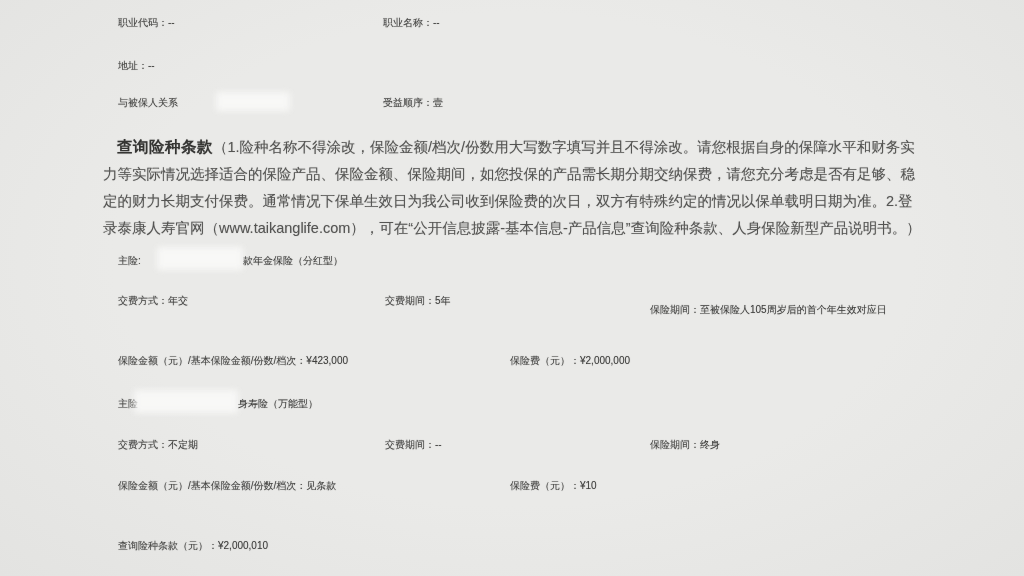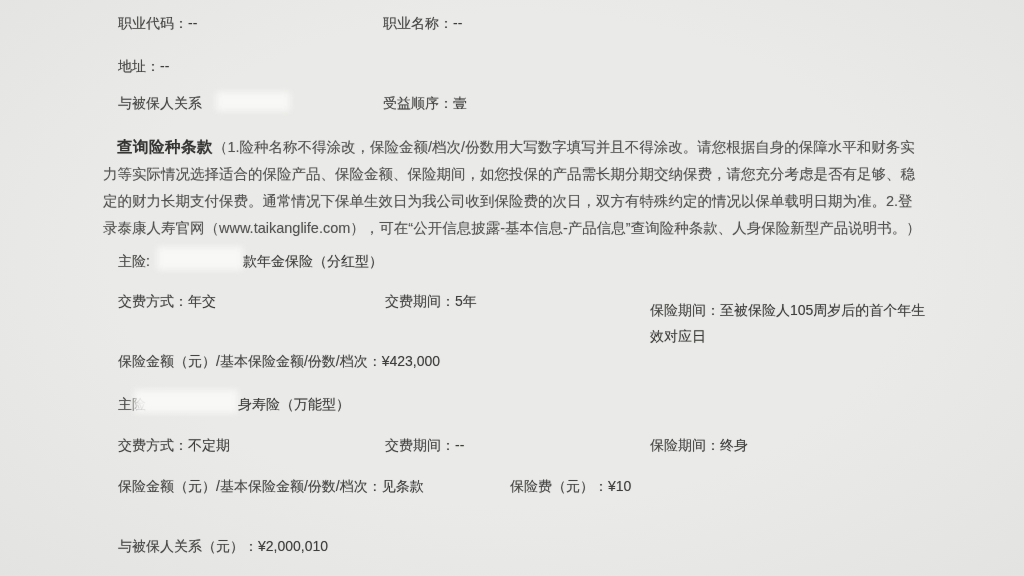--- a/index.html
+++ b/index.html
@@ -6,21 +6,21 @@
   .page{
     position:relative;
     width:1024px;height:576px;
     background:radial-gradient(ellipse at 50% 45%, #eaeae8 55%, #e3e3e1 100%);
     font-family:"Liberation Sans","DejaVu Sans",sans-serif;
     color:#4a4a48;
     overflow:hidden;
   }
   .f{
     position:absolute;
-    font-size:14px;
+    font-size:10px;
     line-height:22px;
     white-space:nowrap;
     text-shadow:0 0 1px rgba(90,90,90,0.45);
   }
   .f .lbl{color:#474745;}
   .f .val{color:#3f3f3d;}
   .para{
     position:absolute;
     left:103px;top:133px;width:820px;
     font-size:14.5px;line-height:27px;
@@ -88,20 +88,23 @@
   <div class="f" style="left:385px;top:290px">
     <span class="lbl">交费期间：</span><span class="val">5年</span>
   </div>
   <div class="f wrapcol" style="left:650px;top:289px">
     <span class="lbl">保险期间：</span><span class="val">至被保险人105周岁后的首个年生效对应日</span>
   </div>
 
   <div class="f" style="left:118px;top:350px">
     <span class="lbl">保险金额（元）/基本保险金额/份数/档次：</span><span class="val">¥423,000</span>
   </div>
+  <div class="f" style="left:510px;top:350px">
+    <span class="lbl">保险费（元）：</span><span class="val">¥2,000,000</span>
+  </div>
 
   <div class="f" style="left:118px;top:393px">
     <span class="lbl">主险</span>
   </div>
   <div class="redact" style="left:134px;top:390px;width:104px;height:23px"></div>
   <div class="f" style="left:118px;top:434px">
     <span class="lbl">交费方式：</span><span class="val">不定期</span>
   </div>
 
   <div class="f" style="left:238px;top:393px">
@@ -115,16 +118,16 @@
   </div>
 
   <div class="f" style="left:118px;top:475px">
     <span class="lbl">保险金额（元）/基本保险金额/份数/档次：</span><span class="val">见条款</span>
   </div>
   <div class="f" style="left:510px;top:475px">
     <span class="lbl">保险费（元）：</span><span class="val">¥10</span>
   </div>
 
   <div class="f" style="left:118px;top:535px">
-    <span class="lbl">与被保人关系（元）：</span><span class="val">¥2,000,010</span>
+    <span class="lbl">查询险种条款（元）：</span><span class="val">¥2,000,010</span>
   </div>
 
 </div>
 
 </body></html>

